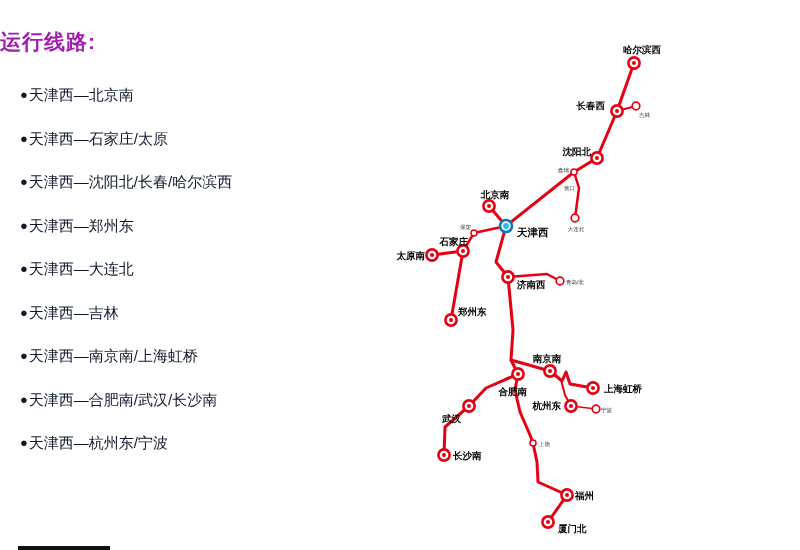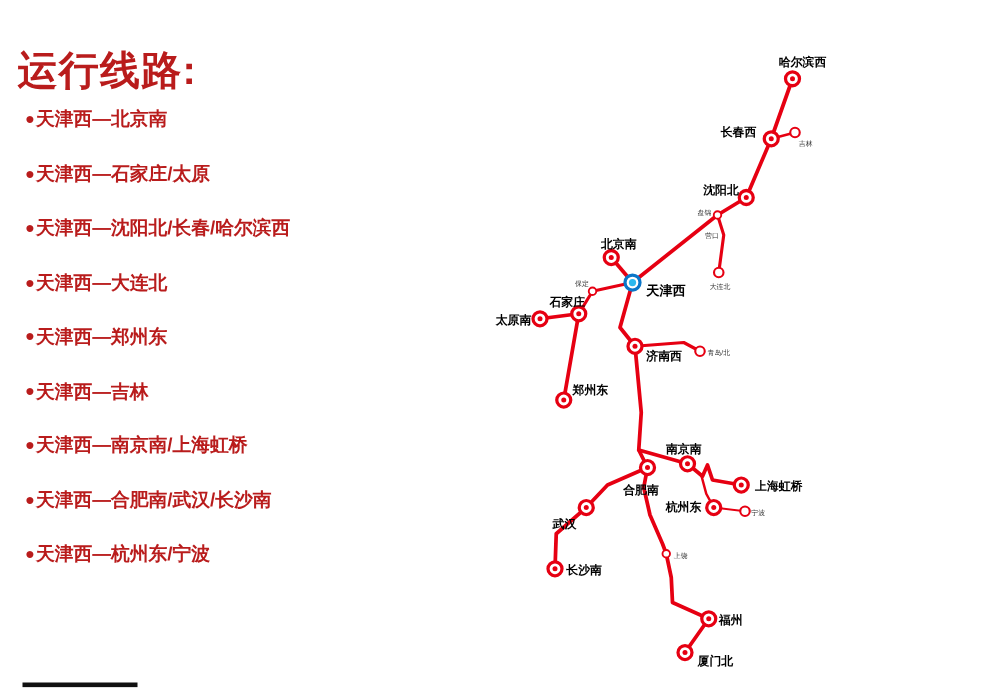--- a/index.html
+++ b/index.html
@@ -5,39 +5,39 @@
   html,body{margin:0;padding:0;background:#fff;}
   #screen{
     position:relative;
     width:800px;height:550px;
     background:#fff;
     overflow:hidden;
     font-family:"Liberation Sans",sans-serif;
   }
   .page-title{
     position:absolute;
-    left:14px;top:14px;
-    font-size:32px;
+    left:0;top:14px;
+    font-size:21px;
     font-weight:900;
-    color:#b91c1c;
+    color:#a21caf;
     letter-spacing:1px;
   }
   ul.route-list{
     position:absolute;
     left:20px;top:87px;
     margin:0;padding:0;
     list-style:none;
   }
   ul.route-list li{
     height:16px;
     line-height:16px;
     margin-bottom:27.5px;
     font-size:15px;
-    font-weight:bold;
-    color:#b91c1c;
+    font-weight:normal;
+    color:#0f172a;
     white-space:nowrap;
   }
   ul.route-list .bullet{
     font-size:13px;
     margin-right:1px;
     vertical-align:1px;
   }
   #route-map{
     position:absolute;
     left:0;top:0;
@@ -57,22 +57,22 @@
 <body>
 
 <div id="screen">
 
   <h1 class="page-title">运行线路:</h1>
 
   <ul class="route-list">
     <li><span class="bullet">●</span><span>天津西—北京南</span></li>
     <li><span class="bullet">●</span><span>天津西—石家庄/太原</span></li>
     <li><span class="bullet">●</span><span>天津西—沈阳北/长春/哈尔滨西</span></li>
+    <li><span class="bullet">●</span><span>天津西—郑州东</span></li>
     <li><span class="bullet">●</span><span>天津西—大连北</span></li>
-    <li><span class="bullet">●</span><span>天津西—郑州东</span></li>
     <li><span class="bullet">●</span><span>天津西—吉林</span></li>
     <li><span class="bullet">●</span><span>天津西—南京南/上海虹桥</span></li>
     <li><span class="bullet">●</span><span>天津西—合肥南/武汉/长沙南</span></li>
     <li><span class="bullet">●</span><span>天津西—杭州东/宁波</span></li>
   </ul>
 
   <svg id="route-map" viewBox="0 0 800 550" xmlns="http://www.w3.org/2000/svg">
       <polyline points="634,63 617,111 597,158 574,172 506,226" fill="none" stroke="#e60012" stroke-width="3" stroke-linecap="round" stroke-linejoin="round"></polyline>
       <polyline points="617,111 636,106" fill="none" stroke="#e60012" stroke-width="2" stroke-linecap="round" stroke-linejoin="round"></polyline>
       <polyline points="574,172 579,188 575,218" fill="none" stroke="#e60012" stroke-width="2.5" stroke-linecap="round" stroke-linejoin="round"></polyline>

